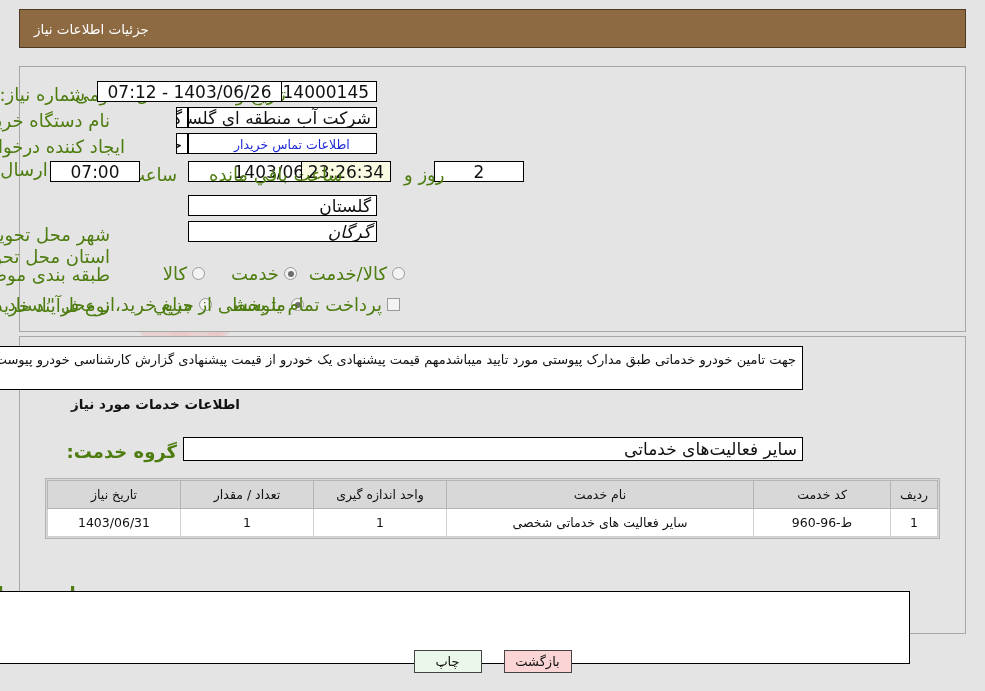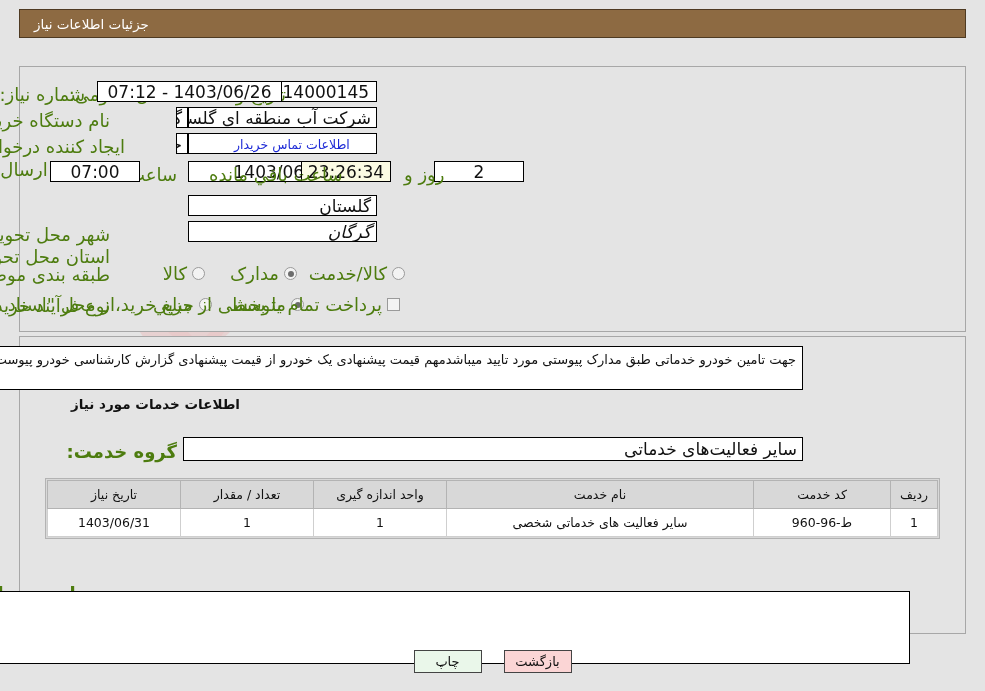--- a/index.html
+++ b/index.html
@@ -15,21 +15,21 @@
     position: relative;
     direction: rtl;
   }
 
   
   .page-header {
     position: absolute;
     top: 9px;
     right: 19px;
     left: 19px;
-    height: 29px;
+    height: 39px;
     background: #8d6a42;
     border: 1px solid #4e3a22;
     box-sizing: border-box;
     display: flex;
     align-items: center;
     justify-content: flex-start;
     padding-right: 0;
     padding-left: 14px;
     flex-direction: row-reverse;
   }
@@ -289,21 +289,21 @@
 <div class="abs lbl" style="top:224px; right:875px;">شهر محل تحویل:</div>
 <div class="abs fld rightish" style="top:221px; right:608px; width:189px;font-style:italic;">گرگان</div>
 
 <div class="abs lbl" style="top:264px; right:875px;">طبقه بندی موضوعی:</div>
 <div class="abs radio-group" style="top:263px; right:780px;">
   <span class="radio"></span>
   <span class="lbl">کالا</span>
 </div>
 <div class="abs radio-group" style="top:263px; right:688px;">
   <span class="radio on"></span>
-  <span class="lbl">مدارک</span>
+  <span class="lbl">خدمت</span>
 </div>
 <div class="abs radio-group" style="top:263px; right:580px;">
   <span class="radio"></span>
   <span class="lbl">کالا/خدمت</span>
 </div>
 
 <div class="abs lbl" style="top:295px; right:875px;">نوع فرآیند خرید :</div>
 <div class="abs radio-group" style="top:294px; right:773px;">
   <span class="radio"></span>
   <span class="lbl">جزیي</span>

